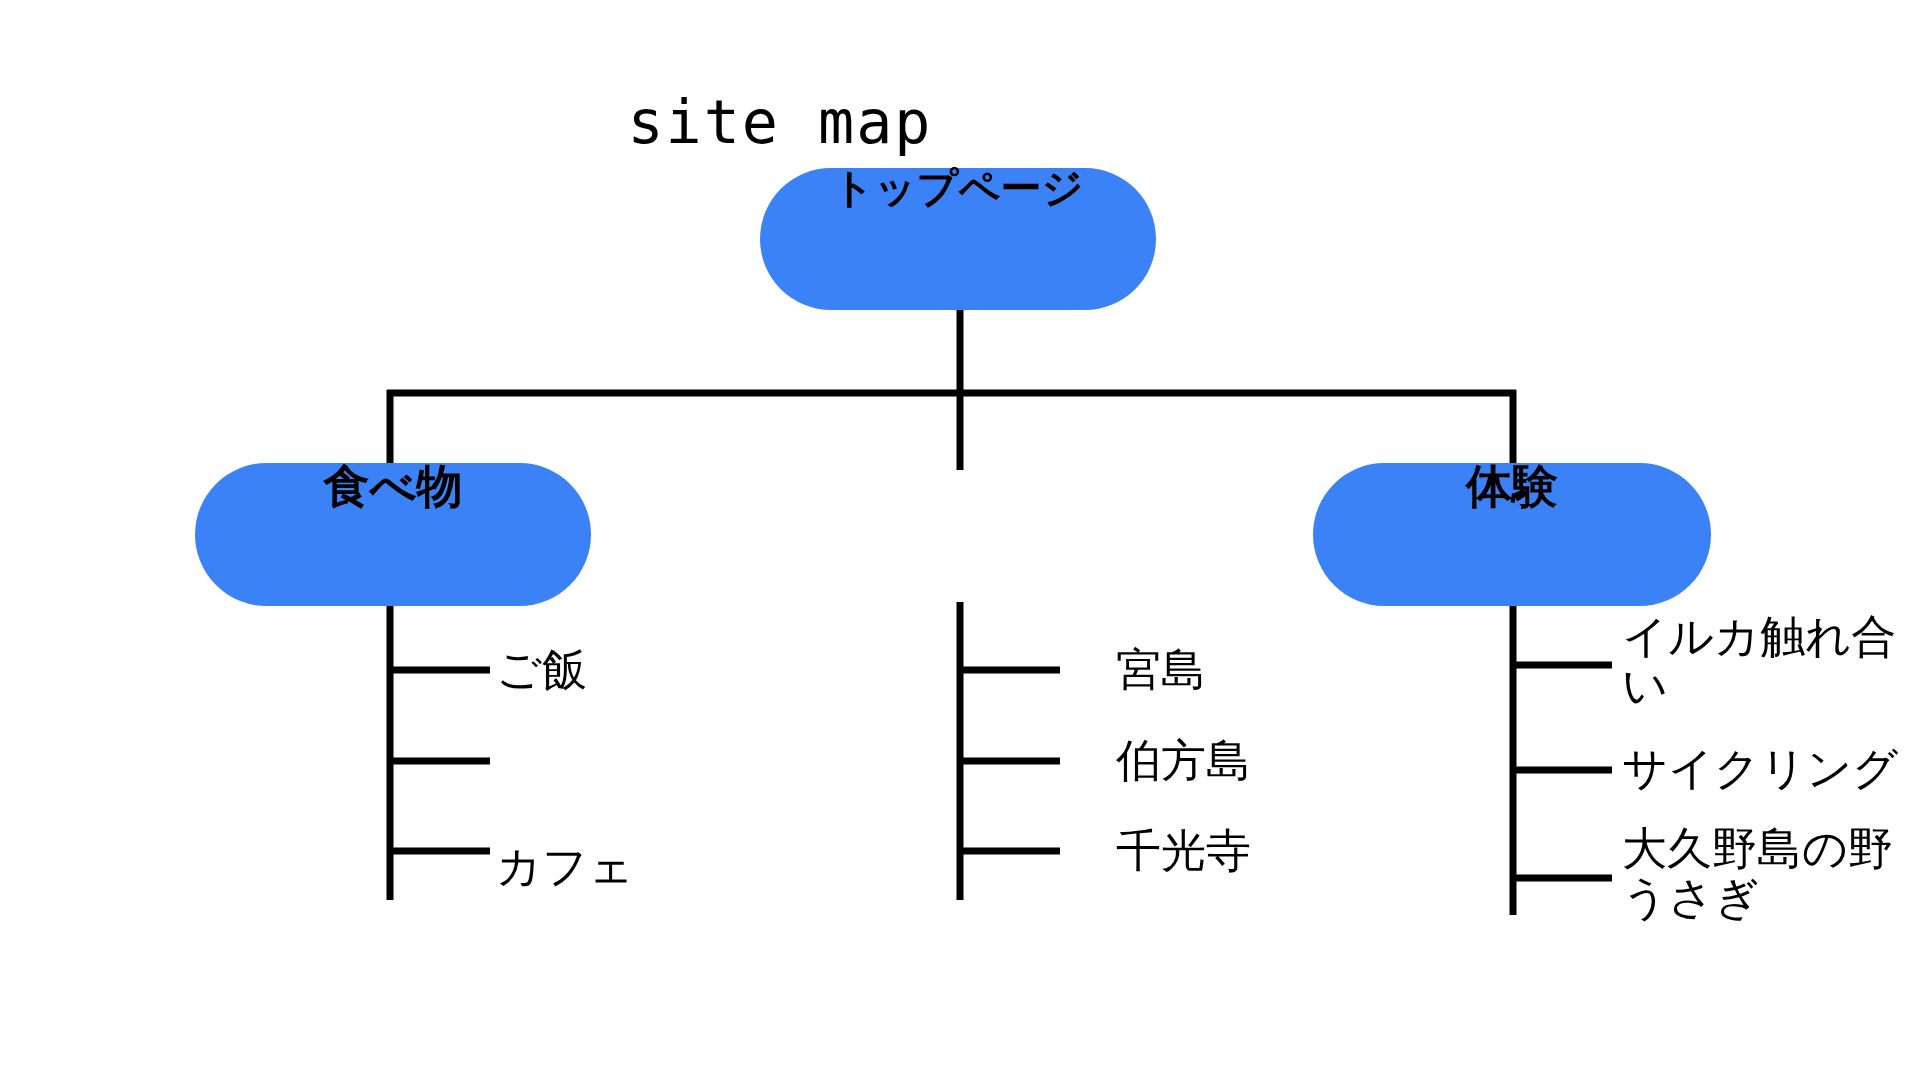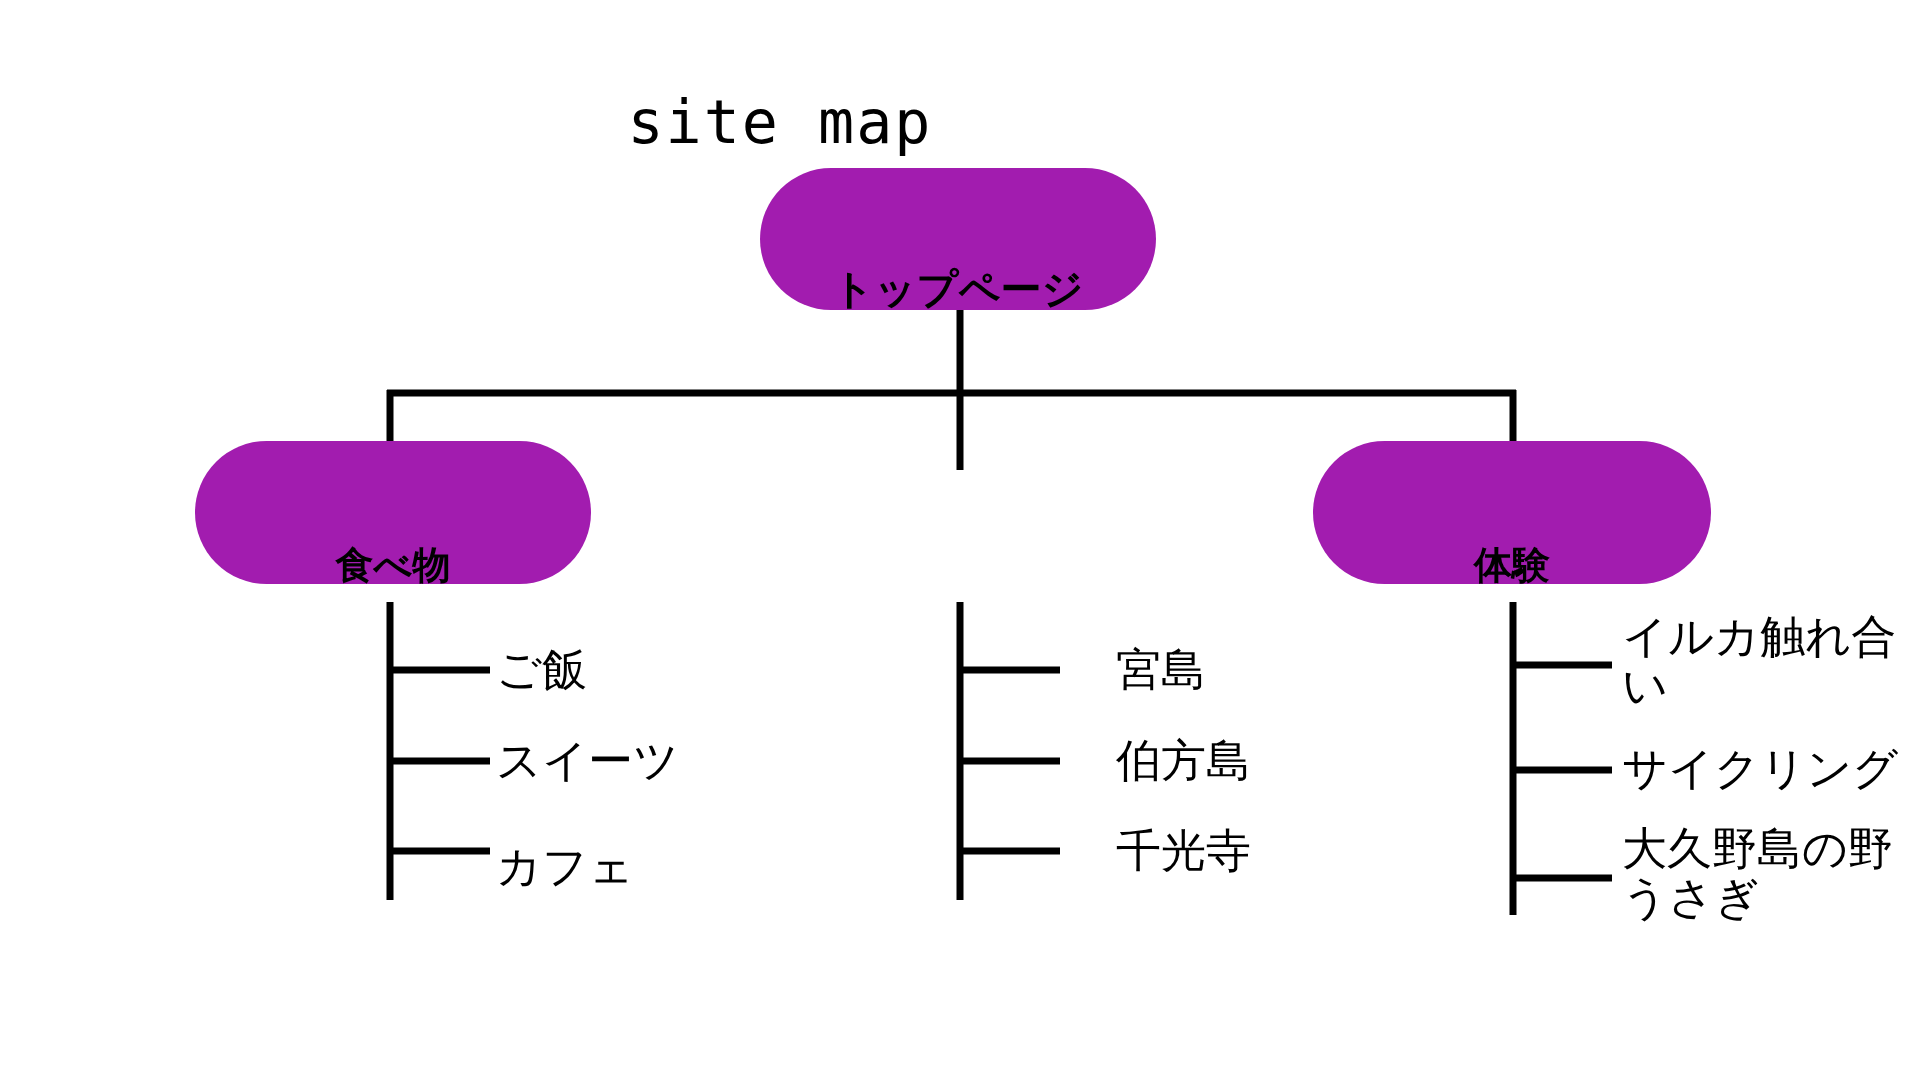--- a/index.html
+++ b/index.html
@@ -46,40 +46,40 @@
     top: 0;
     width: 1920px;
     height: 1080px;
     pointer-events: none;
   }
 
   
   .node {
     position: absolute;
     display: flex;
-    align-items: flex-end;
+    align-items: flex-start;
     justify-content: center;
-    background: #a21caf;
+    background: #3b82f6;
     border-radius: 999px;
     color: #000000;
     font-weight: 700;
     line-height: 1;
     box-sizing: border-box;
   }
   .node-root {
     left: 760px;
     top: 168px;
     width: 396px;
     height: 142px;
     font-size: 41px;
   }
   .node-l2 {
-    top: 441px;
+    top: 463px;
     height: 143px;
-    font-size: 38px;
+    font-size: 46px;
   }
   .node-food    { left: 195px;  width: 396px; }
   .node-sight   { left: 758px;  width: 398px; }
   .node-exp     { left: 1313px; width: 398px; }
 
   
   .leaf-label {
     position: absolute;
     color: #000000;
     font-size: 45px;
@@ -137,21 +137,20 @@
   <div class="node node-l2 node-food">
     <span>食べ物</span>
   </div>
 
 
   <div class="node node-l2 node-exp">
     <span>体験</span>
   </div>
 
   <div class="leaf-label leaf-col-food" style="top:646px;">ご飯</div>
-  <div class="leaf-label leaf-col-food" style="top:737px;">スイーツ</div>
   <div class="leaf-label leaf-col-food" style="top:827px;margin-top:16px;">カフェ</div>
 
   <div class="leaf-label leaf-col-sight" style="top:646px;">宮島</div>
   <div class="leaf-label leaf-col-sight" style="top:737px;">伯方島</div>
   <div class="leaf-label leaf-col-sight" style="top:827px;">千光寺</div>
 
   <div class="leaf-label leaf-col-exp" style="top:613px;">イルカ触れ合い</div>
   <div class="leaf-label leaf-col-exp" style="top:745px;">サイクリング</div>
   <div class="leaf-label leaf-col-exp" style="top:825px;">大久野島の野うさぎ</div>
 

